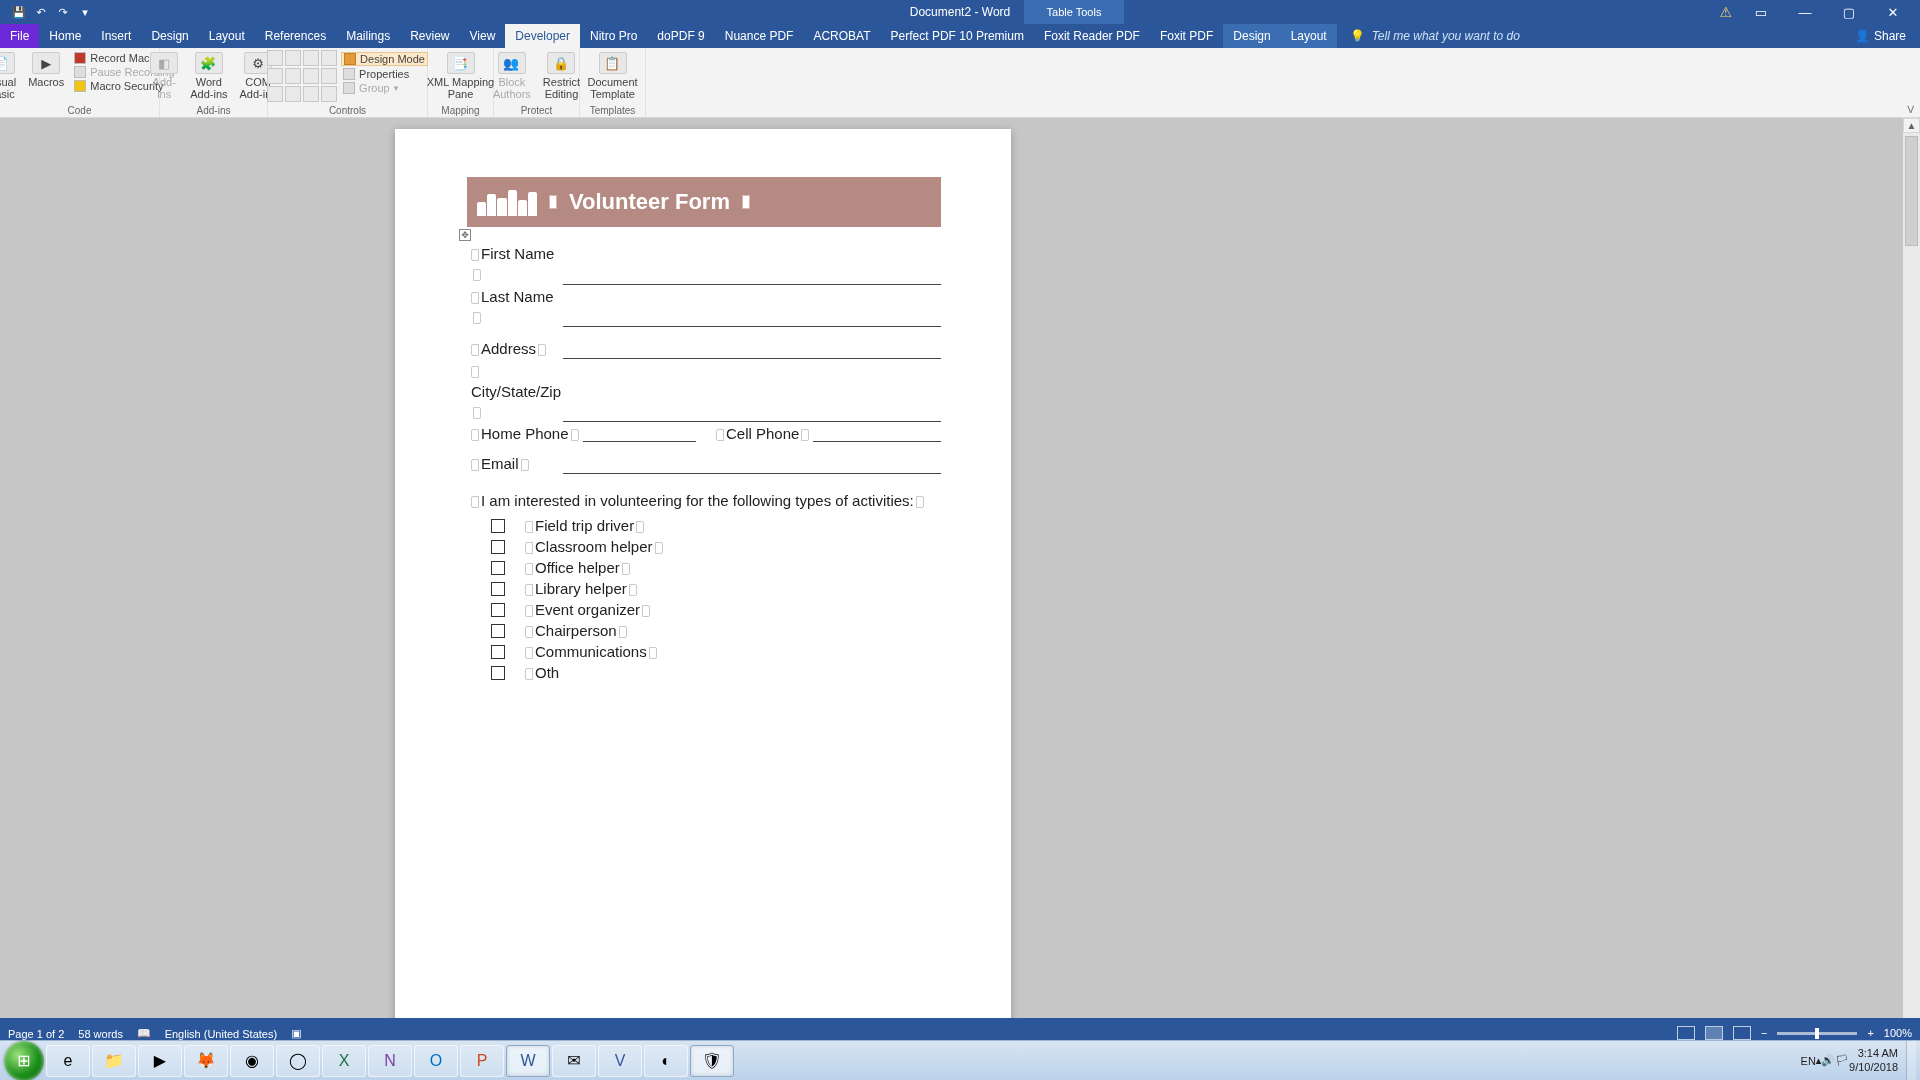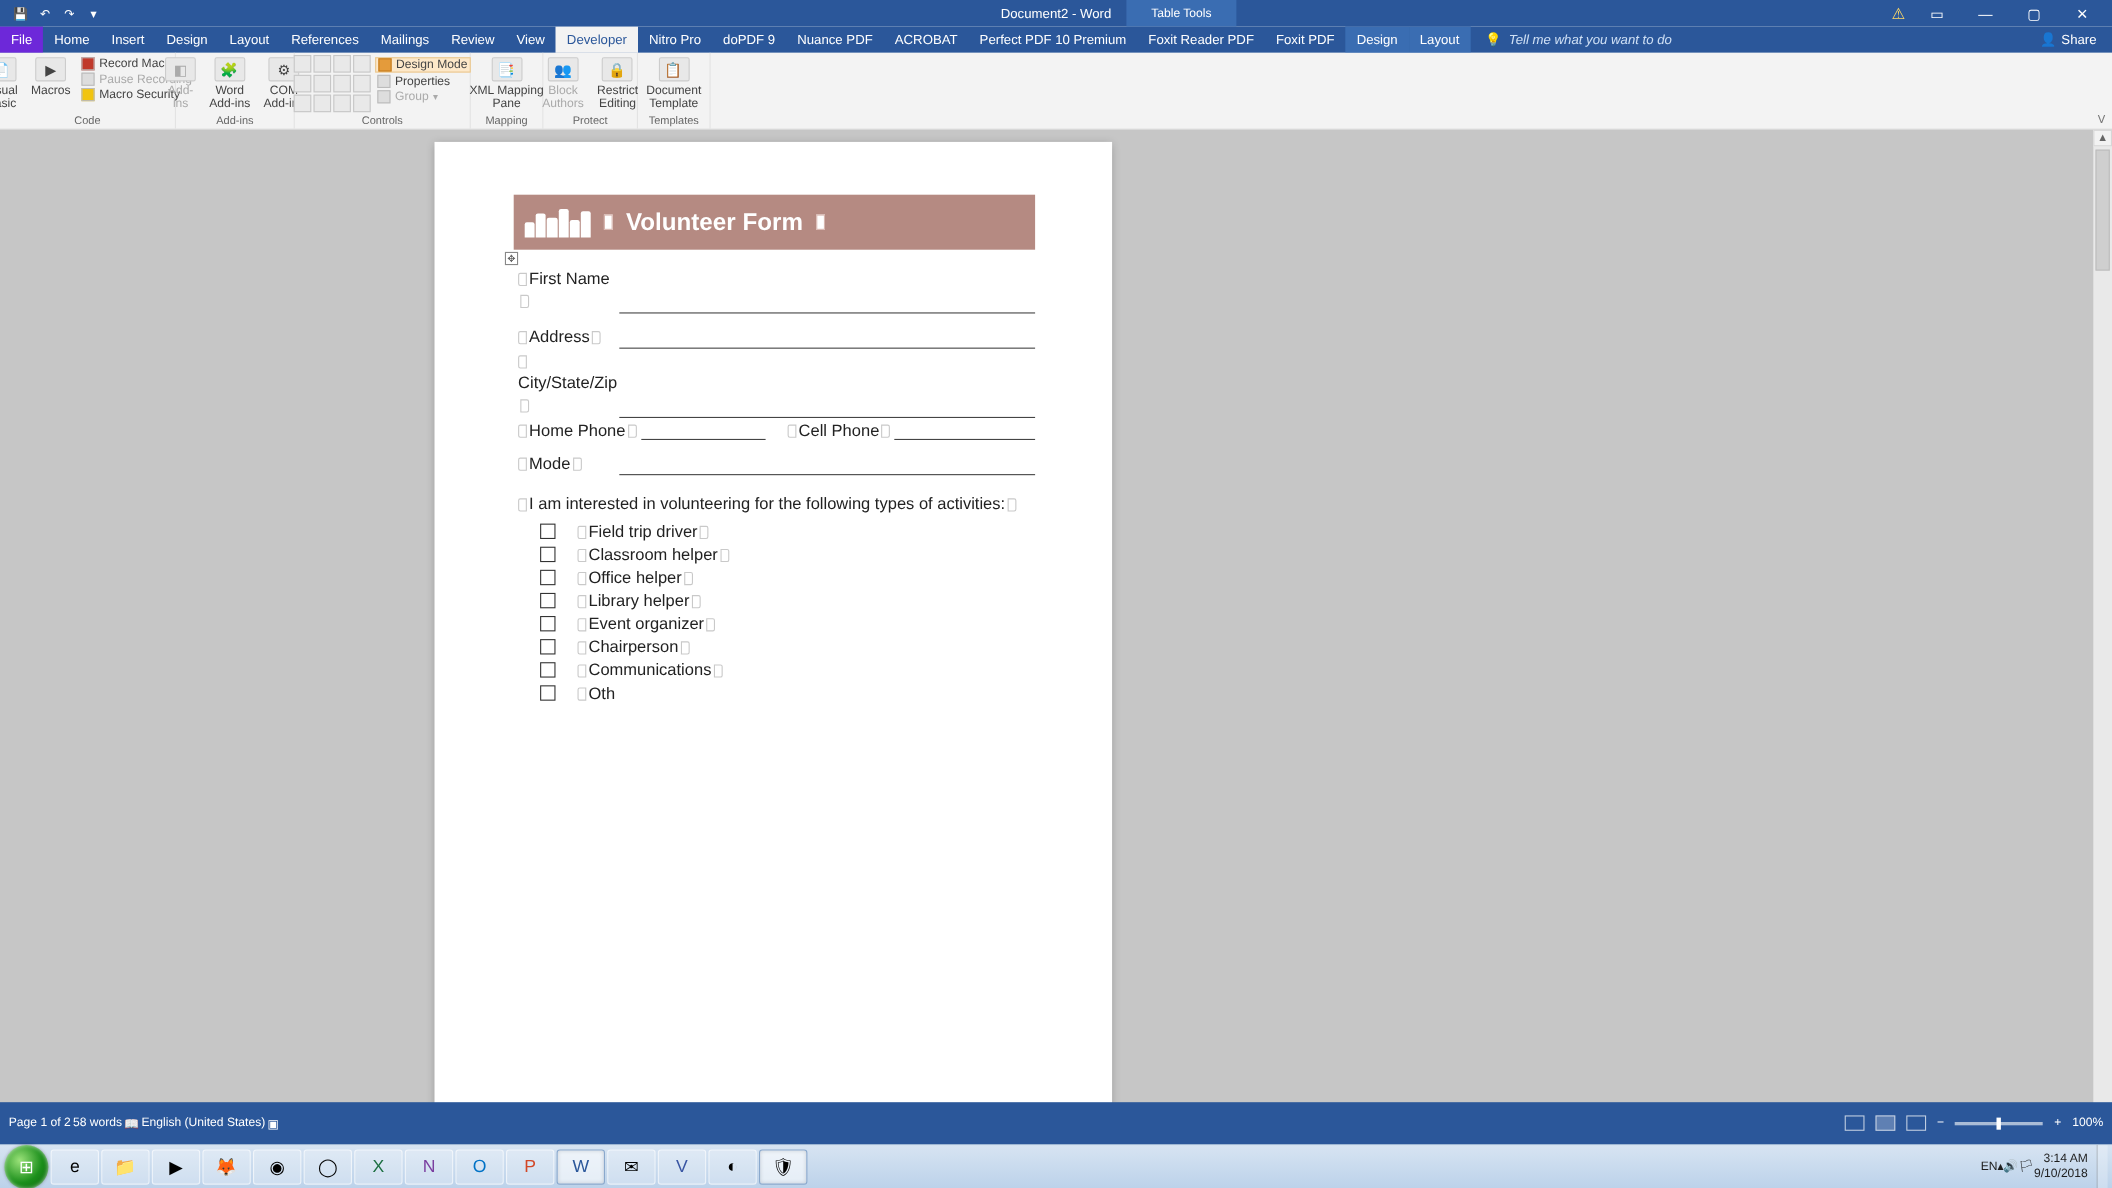--- a/index.html
+++ b/index.html
@@ -64,21 +64,21 @@
 .dual .half { flex:1; display:flex; align-items:flex-end; }
 .dual .half .lab { padding-right:4px; white-space:nowrap; }
 .ctag { display:inline-block; width:8px; height:12px; background:#fff; border:1px solid #c9c9c9; vertical-align:middle; }
 .ctag.l{border-radius:2px 0 0 2px; margin-right:2px}
 .ctag.r{border-radius:0 2px 2px 0; margin-left:2px}
 .spacer { height:10px; }
 .interest-line { margin-top:18px; margin-bottom:8px; }
 .chk-row { display:flex; align-items:center; gap:20px; margin:4px 0 4px 20px; }
 .chk { width:14px; height:14px; border:1.5px solid #333; }
 .chk-label { font-size:15px; } 
-.status { position:absolute; left:0; right:0; bottom:40px; height:38px; background:#2b579a; color:#fff; font-size:11px; display:flex; align-items:center; padding:0 8px; gap:2px; }
+.status { position:absolute; left:0; right:0; bottom:40px; height:22px; background:#2b579a; color:#fff; font-size:11px; display:flex; align-items:flex-end; padding:0 8px; gap:14px; }
 .status .grp { display:flex; align-items:center; gap:6px; }
 .status-right { margin-left:auto; display:flex; align-items:center; gap:10px; }
 .view-ico { width:18px; height:14px; border:1px solid #fff; opacity:.7; }
 .zoom-track { width:80px; height:3px; background:rgba(255,255,255,.6); position:relative; }
 .zoom-thumb { position:absolute; left:38px; top:-4px; width:4px; height:11px; background:#fff; }
 
 
 .taskbar { position:absolute; left:0; right:0; bottom:0; height:40px; background: linear-gradient(#d7e4f2,#bcd2ea); border-top:1px solid #9db6d3; display:flex; align-items:center; padding:0 4px; gap:2px; }
 .start-orb { width:40px; height:40px; border-radius:50%; background: radial-gradient(circle at 35% 35%, #9be27a, #1b8f1b 55%, #0b5c0b); display:flex; align-items:center; justify-content:center; color:#fff; font-size:16px; box-shadow: inset 0 0 4px rgba(255,255,255,.7), 0 0 3px rgba(0,0,0,.3); }
 .tb-btn { width:44px; height:32px; border:1px solid rgba(255,255,255,.6); border-radius:3px; background:rgba(255,255,255,.25); display:flex; align-items:center; justify-content:center; font-size:16px; cursor:pointer; }
@@ -280,20 +280,24 @@
       <span class="tag"></span>
       <span class="form-title">Volunteer Form</span>
       <span class="tag"></span>
     </div>
     <div class="table-handle">✥</div>
     <div class="form-body">
       <div class="field-row">
         <div class="fld-label"><span class="ctag l"></span><span>First Name</span><span class="ctag r"></span></div>
         <div class="fld-line"></div>
       </div>
+      <div class="field-row">
+        <div class="fld-label"><span class="ctag l"></span><span>Last Name</span><span class="ctag r"></span></div>
+        <div class="fld-line"></div>
+      </div>
       <div class="spacer"></div>
       <div class="field-row">
         <div class="fld-label"><span class="ctag l"></span><span>Address</span><span class="ctag r"></span></div>
         <div class="fld-line"></div>
       </div>
       <div class="field-row">
         <div class="fld-label"><span class="ctag l"></span><span>City/State/Zip</span><span class="ctag r"></span></div>
         <div class="fld-line"></div>
       </div>
       <div class="field-row dual">
@@ -301,21 +305,21 @@
             <div class="lab"><span class="ctag l"></span><span>Home Phone</span><span class="ctag r"></span></div>
             <div class="fld-line"></div>
           </div>
         <div class="half">
             <div class="lab"><span class="ctag l"></span><span>Cell Phone</span><span class="ctag r"></span></div>
             <div class="fld-line"></div>
           </div>
       </div>
       <div class="spacer"></div>
       <div class="field-row">
-        <div class="fld-label"><span class="ctag l"></span><span>Mode</span><span class="ctag r"></span></div>
+        <div class="fld-label"><span class="ctag l"></span><span>Email</span><span class="ctag r"></span></div>
         <div class="fld-line"></div>
       </div>
 
       <div class="interest-line"><span class="ctag l"></span><span>I am interested in volunteering for the following types of activities:</span><span class="ctag r"></span></div>
 
       <div class="chk-row">
           <div class="chk"></div>
           <div class="chk-label"><span class="ctag l"></span><span>Field trip driver</span><span class="ctag r"></span></div>
         </div>
       <div class="chk-row">

